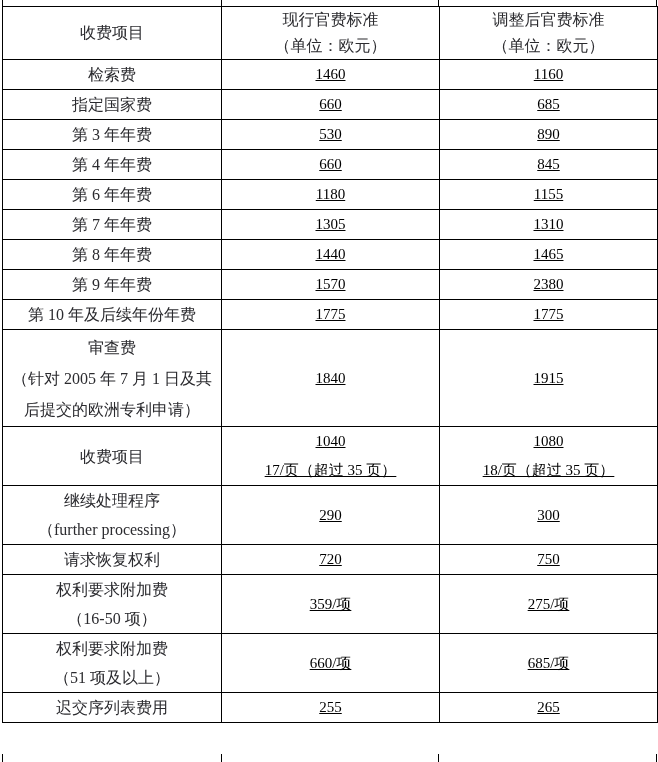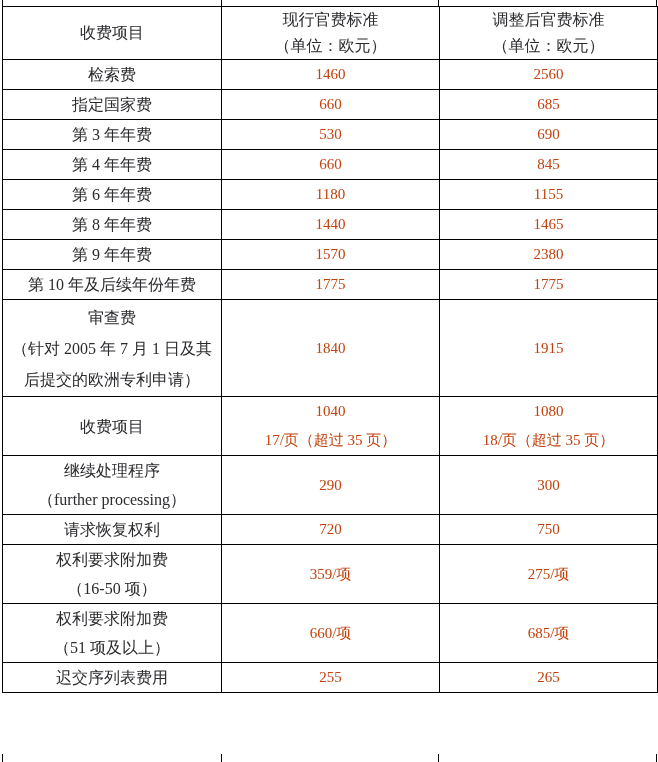--- a/index.html
+++ b/index.html
@@ -21,21 +21,21 @@
   }
   td, th {
     border: 1px solid #000000;
     text-align: center;
     vertical-align: middle;
     padding: 0;
     overflow: hidden;
     font-weight: normal;
   }
   .zh   { font-size: 16px; color: #2b2b2f; }
-  .num  { font-size: 15px; color: #c2410c; }
+  .num  { font-size: 15px; color: #000000; text-decoration: underline; }
   .line   { display: block; line-height: 29px; }
   .hline  { display: block; line-height: 26px; }
   .bigline{ display: block; line-height: 31px; }
   tr.h-header { height: 50px; }
   tr.h-simple { height: 30px; margin-left: 8px; }
   tr.h-exam   { height: 97px; }
   tr.h-two    { height: 59px; }
   .vstub {
     position: absolute;
     width: 1px;
@@ -80,21 +80,21 @@
       </tr>
 
       <tr class="h-simple">
         <td class="zh">
             <span class="line">检索费</span>
           </td>
         <td class="num">
             <span class="line">1460</span>
           </td>
         <td class="num">
-            <span class="line">2560</span>
+            <span class="line">1160</span>
           </td>
       </tr>
 
       <tr class="h-simple">
         <td class="zh">
             <span class="line">指定国家费</span>
           </td>
         <td class="num">
             <span class="line">660</span>
           </td>
@@ -104,21 +104,21 @@
       </tr>
 
       <tr class="h-simple">
         <td class="zh">
             <span class="line">第 3 年年费</span>
           </td>
         <td class="num">
             <span class="line">530</span>
           </td>
         <td class="num">
-            <span class="line">690</span>
+            <span class="line">890</span>
           </td>
       </tr>
 
       <tr class="h-simple">
         <td class="zh">
             <span class="line">第 4 年年费</span>
           </td>
         <td class="num">
             <span class="line">660</span>
           </td>
@@ -133,20 +133,31 @@
             <span class="line">第 6 年年费</span>
           </td>
         <td class="num">
             <span class="line">1180</span>
           </td>
         <td class="num">
             <span class="line">1155</span>
           </td>
       </tr>
 
+      <tr class="h-simple">
+        <td class="zh">
+            <span class="line">第 7 年年费</span>
+          </td>
+        <td class="num">
+            <span class="line">1305</span>
+          </td>
+        <td class="num">
+            <span class="line">1310</span>
+          </td>
+      </tr>
 
       <tr class="h-simple">
         <td class="zh">
             <span class="line">第 8 年年费</span>
           </td>
         <td class="num">
             <span class="line">1440</span>
           </td>
         <td class="num">
             <span class="line">1465</span>

